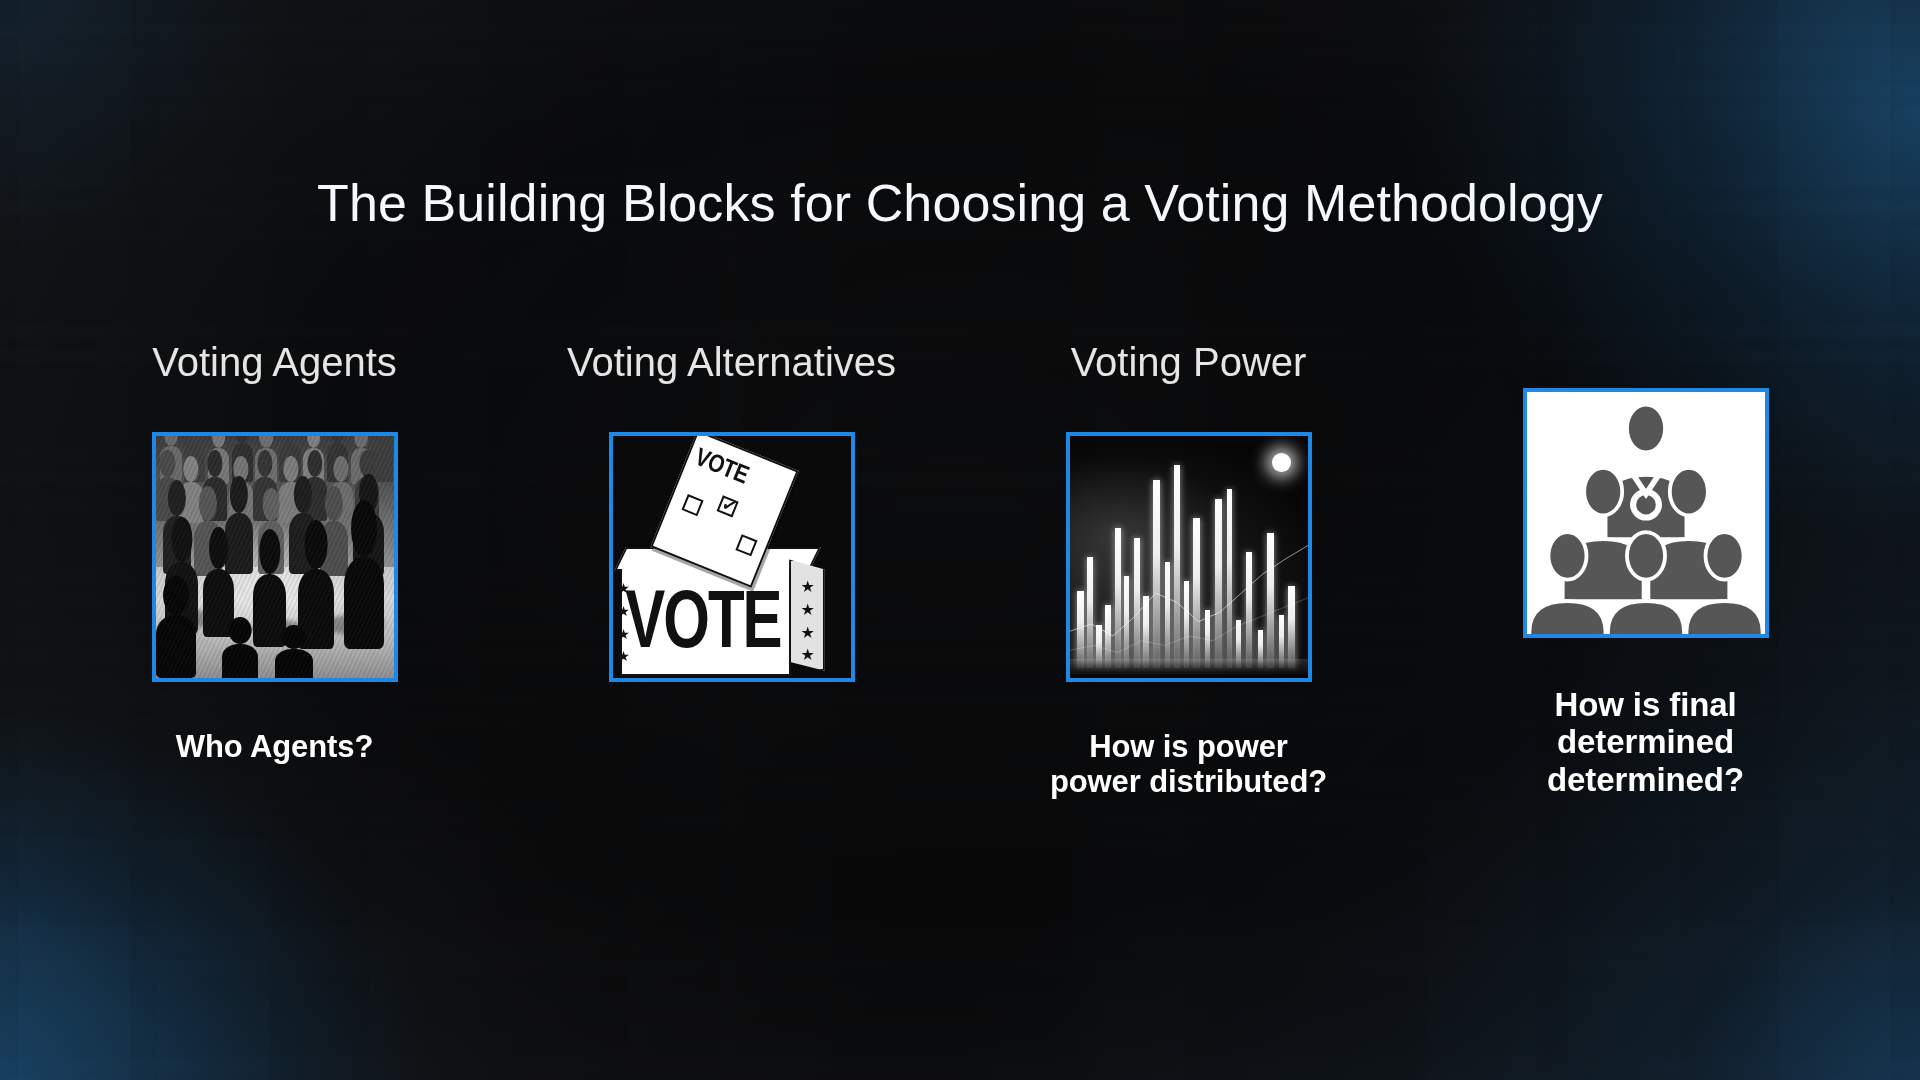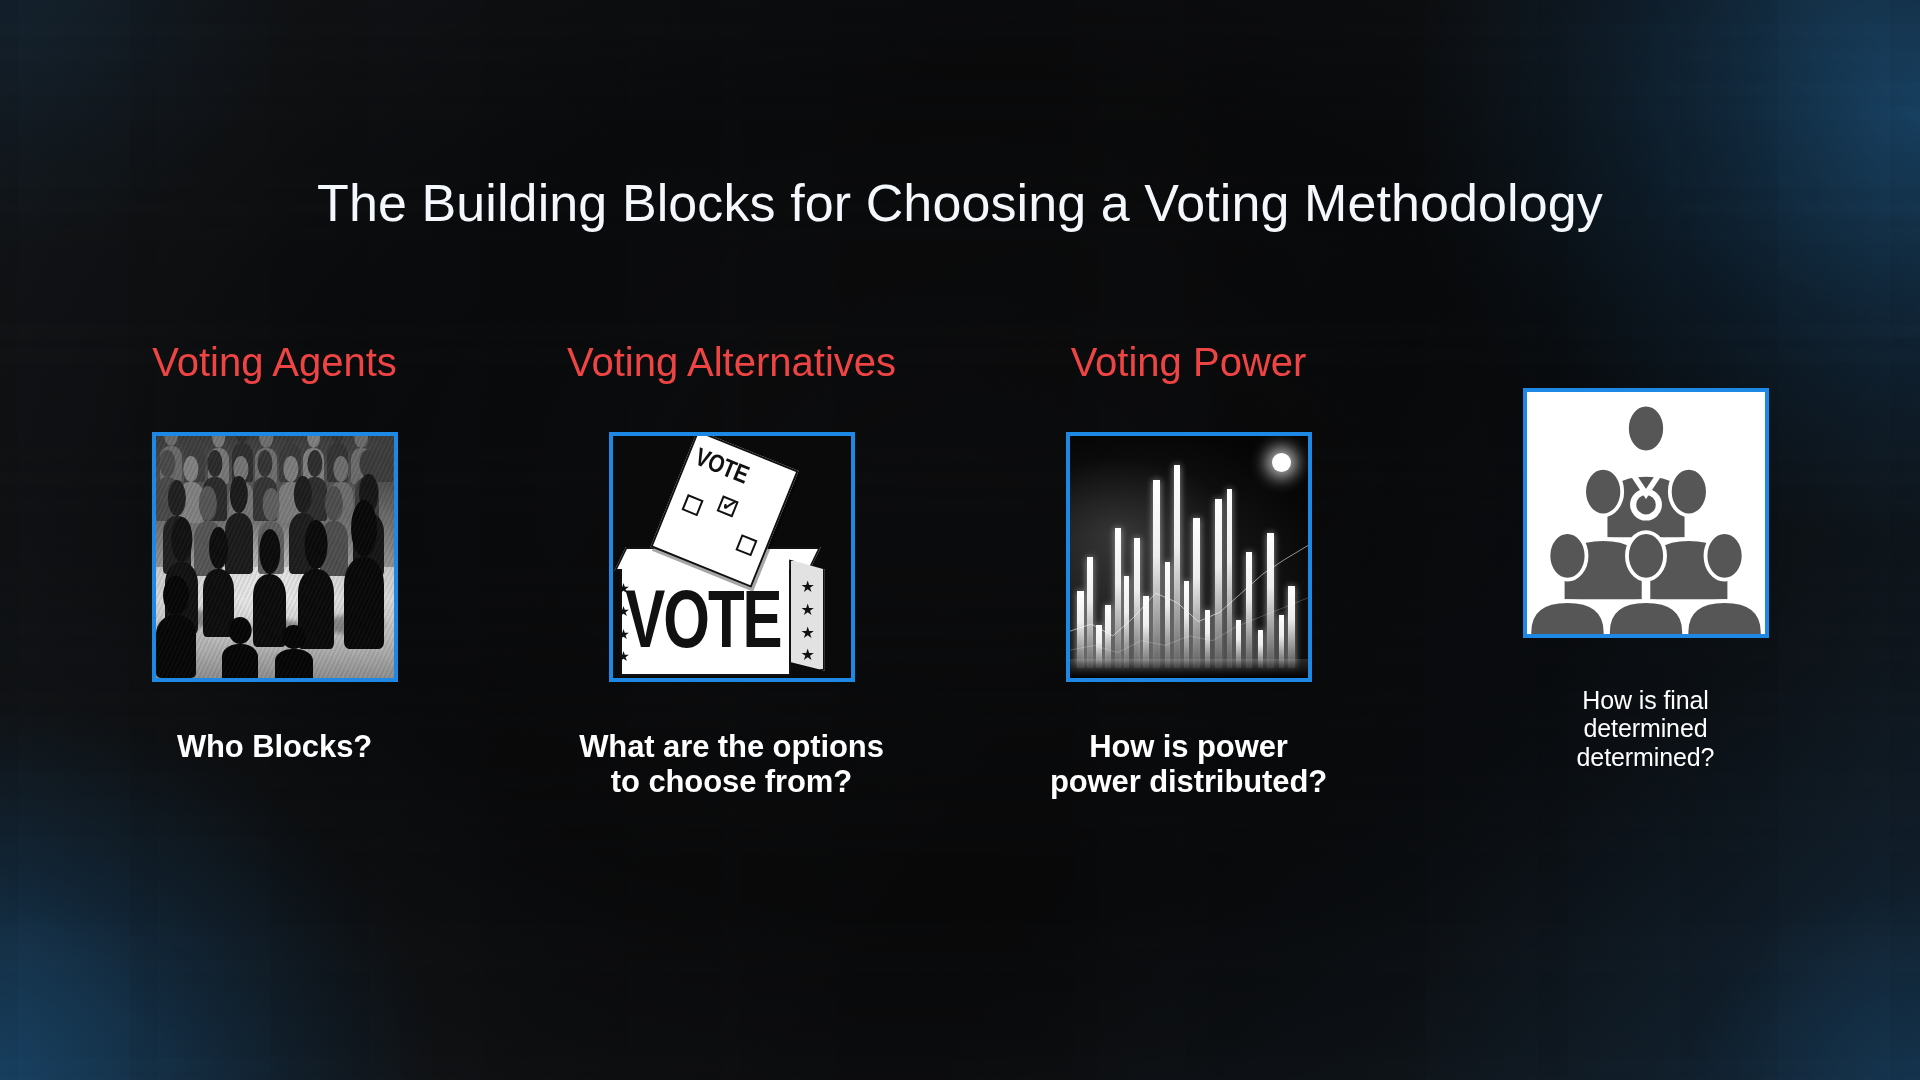--- a/index.html
+++ b/index.html
@@ -85,21 +85,21 @@
   .columns {
     position:absolute;
     left:46px; right:46px; top:340px;
     display:flex;
   }
   .col { flex:1 1 0; display:flex; flex-direction:column; align-items:center; }
 
   .col-heading {
     font-size:40px;
     font-weight:400;
-    color:#ef4444;
+    color:#e5e5e5;
     line-height:1.1;
     text-align:center;
     white-space:nowrap;
   }
 
   .thumb-wrap { margin-top:48px; height:250px; display:flex; align-items:center; }
 
   .thumb {
     width:246px; height:250px;
     border:4px solid #1e88e5;
@@ -111,21 +111,21 @@
 
   .caption {
     margin-top:48px;
     font-size:31px;
     font-weight:700;
     color:#ffffff;
     text-align:center;
     line-height:1.12;
     letter-spacing:-0.1px;
   }
-  .caption.regular { font-weight:400; font-size:25px; line-height:1.13; }
+  .caption.regular { font-weight:700; font-size:33px; line-height:1.13; }
 
   
   .crowd { background:linear-gradient(to bottom,#3b3b3b 0%,#555 22%,#8e8e8e 52%,#b8b8b8 72%,#9a9a9a 100%); }
   .crowd .ground {
     position:absolute; left:0; right:0; bottom:0; height:46%;
     background:linear-gradient(to bottom, #c9c9c9 0%, #d8d8d8 30%, #b4b4b4 70%, #8f8f8f 100%);
   }
   .crowd .haze {
     position:absolute; inset:0;
     background:radial-gradient(ellipse 60% 40% at 48% 62%, rgba(255,255,255,0.55) 0%, rgba(255,255,255,0) 72%);
@@ -291,21 +291,21 @@
 
               <div class="p" style="left:0%;  top:74%; width:17%; height:26%; background:#060606;"></div>
               <div class="p" style="left:28%; top:86%; width:15%; height:18%; background:#050505;"></div>
               <div class="p" style="left:50%; top:88%; width:16%; height:16%; background:#050505;"></div>
               <div class="grain"></div>
             </div>
           </div>
         </div>
 
         <div class="caption">
-          <div>Who Blocks?</div>
+          <div>Who Agents?</div>
         </div>
       </div>
 
       <div class="col">
         <div class="col-heading">Voting Alternatives</div>
 
         <div class="thumb-wrap">
           <div class="thumb">
             <div class="inner ballot">
               <div class="box-top"></div>
@@ -328,24 +328,20 @@
               <div class="slip">
                 <div class="slip-word">VOTE</div>
                 <div class="cb" style="left:12%; top:50%;"></div>
                 <div class="cb checked" style="left:44%; top:40%;"></div>
                 <div class="cb" style="left:74%; top:64%;"></div>
               </div>
             </div>
           </div>
         </div>
 
-        <div class="caption">
-          <div>What are the options</div>
-          <div>to choose from?</div>
-        </div>
       </div>
 
       <div class="col">
         <div class="col-heading">Voting Power</div>
 
         <div class="thumb-wrap">
           <div class="thumb">
             <div class="inner chartimg">
               <div class="fog"></div>
               <div class="glow-dot"></div>

